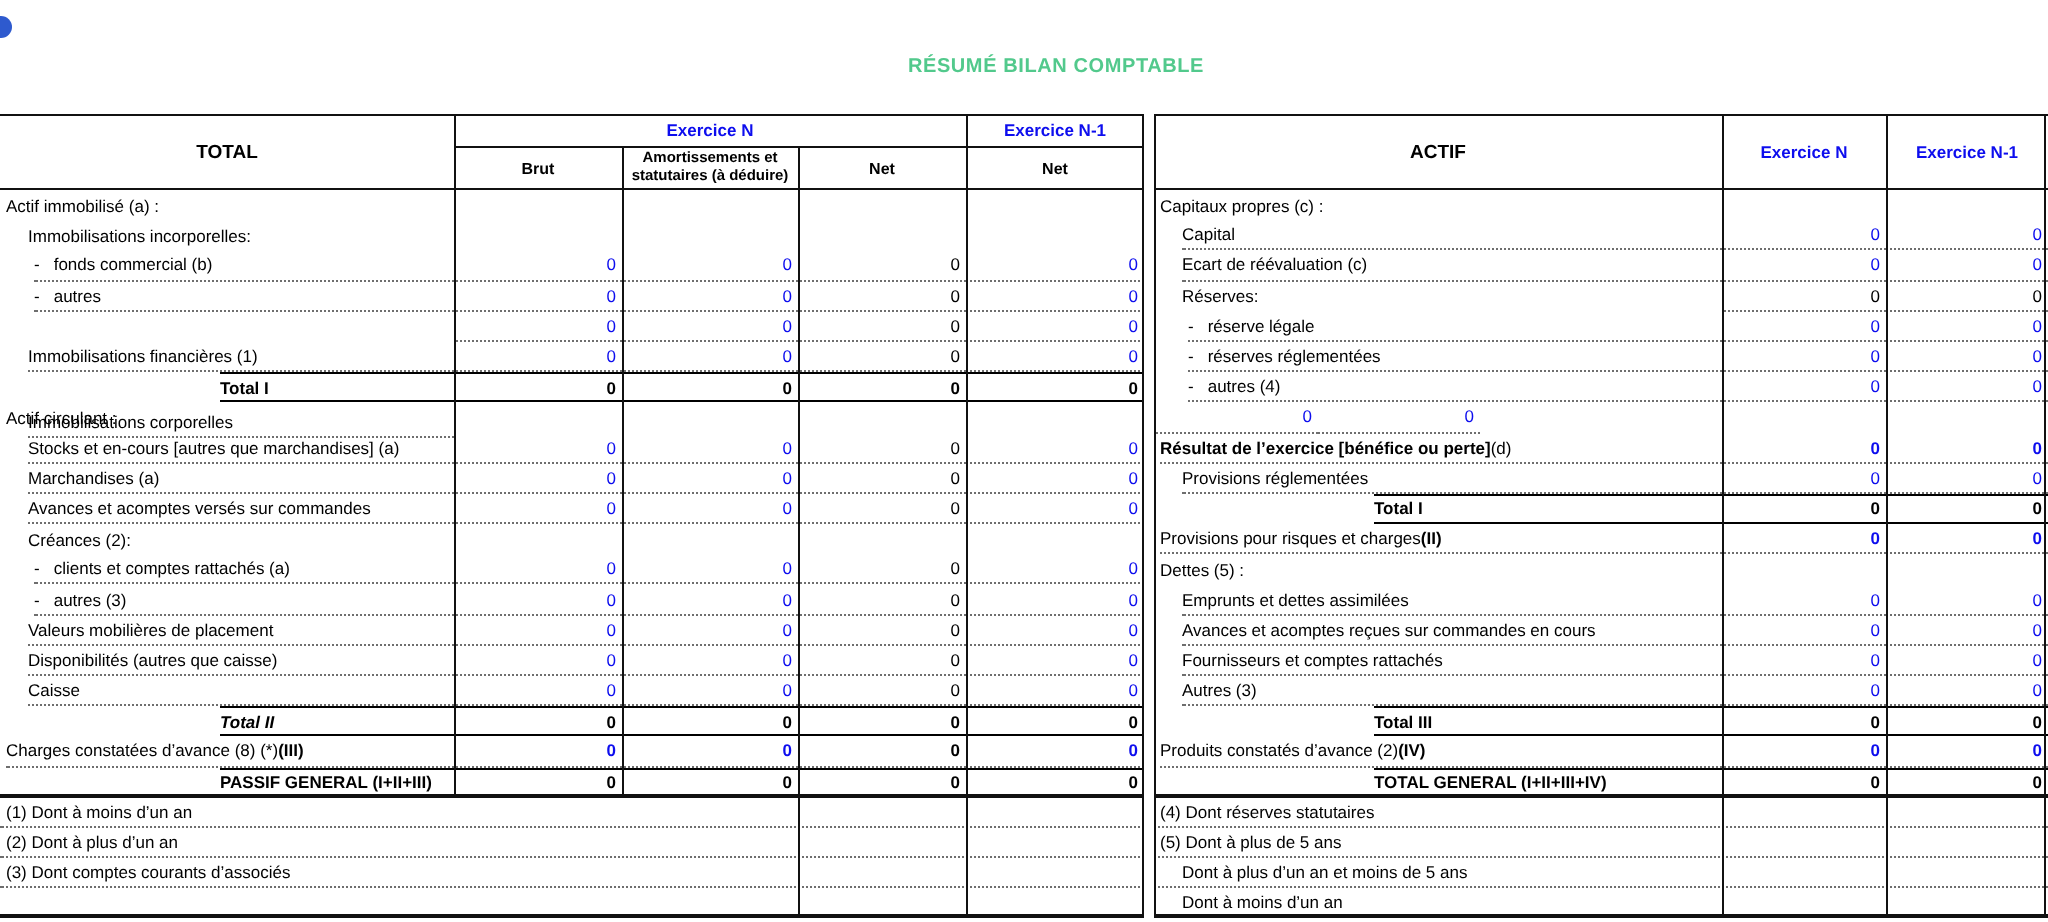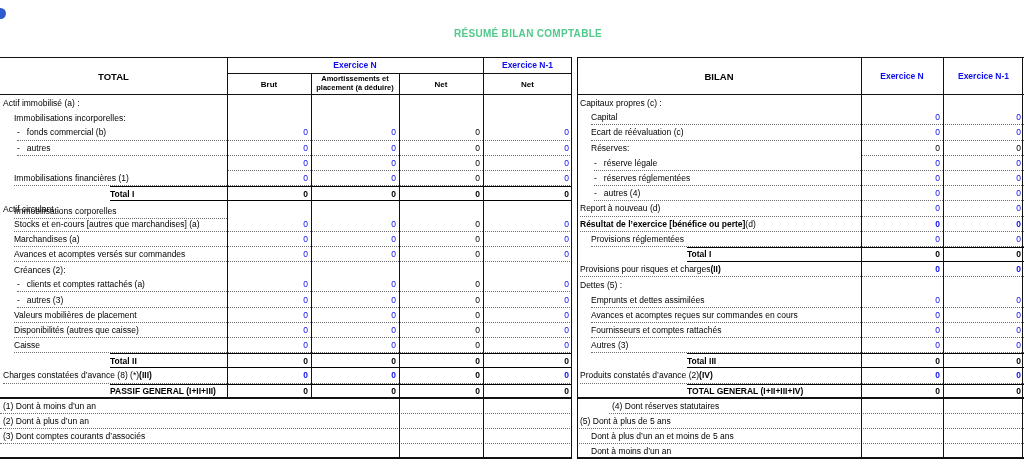--- a/index.html
+++ b/index.html
@@ -39,21 +39,21 @@
 
   <div class="dot" style="background: rgb(46, 90, 206);"></div>
 
   <div id="title" style="color: rgb(82, 201, 140);">RÉSUMÉ BILAN COMPTABLE</div>
 
   <div class="tbl" id="actif-table" style="left:0;top:57px;width:572px;height:402px;">
     <div class="hcell hmain" style="left:0;top:0;width:227px;height:38px;">TOTAL</div>
     <div class="hcell hblue" style="left:227px;top:0;width:256px;height:16px;">Exercice N</div>
     <div class="hcell hblue" style="left:483px;top:0;width:89px;height:16px;">Exercice N-1</div>
     <div class="hcell hsub" style="left:227px;top:16px;width:84px;height:22px;">Brut</div>
-    <div class="hcell hsub small" style="left:311px;top:16px;width:88px;height:22px;">Amortissements et placement (à déduire)</div>
+    <div class="hcell hsub small" style="left:311px;top:16px;width:88px;height:22px;">Amortissements et statutaires (à déduire)</div>
     <div class="hcell hsub" style="left:399px;top:16px;width:84px;height:22px;">Net</div>
     <div class="hcell hsub" style="left:483px;top:16px;width:89px;height:22px;">Net</div>
     <div class="tbody" id="actif-body" style="top:38px;width:572px;height:304px;">
         <div class="trow">
           <div class="lcell ind0" style="width: 227px;">
             <div class="ltxt">
               <span>Actif immobilisé (a) :</span>
             </div>
           </div>
           <div class="vcell" style="width: 84px;"></div>
@@ -339,21 +339,21 @@
             <span class="blue ">0</span>
           </div>
           <div class="vcell ud" style="width: 84px;">
             <span class="">0</span>
           </div>
           <div class="vcell ud" style="width: 89px;">
             <span class="blue ">0</span>
           </div>
         </div>
         <div class="trow">
-          <div class="lcell ind3" style="width: 227px;">
+          <div class="lcell ind3" style="width: 227px; font-style: italic;">
             <div class="ltxt tl">
               <span class="bold">Total II</span>
             </div>
           </div>
           <div class="vcell tv" style="width: 84px;">
             <span class="bold">0</span>
           </div>
           <div class="vcell tv" style="width: 88px;">
             <span class="bold">0</span>
           </div>
@@ -432,21 +432,21 @@
       <div class="bl" style="left: 0px; top: 340px; width: 572px; height: 2px;"></div>
       <div class="bl" style="left: 0px; top: 400px; width: 572px; height: 2px;"></div>
       <div class="bl" style="left: 227px; top: 0px; width: 1px; height: 341px;"></div>
       <div class="bl" style="left: 311px; top: 16px; width: 1px; height: 325px;"></div>
       <div class="bl" style="left: 399px; top: 16px; width: 1px; height: 386px;"></div>
       <div class="bl" style="left: 483px; top: 0px; width: 1px; height: 402px;"></div>
       <div class="bl" style="left: 571px; top: 0px; width: 1px; height: 402px;"></div>
     </div>
 
   <div class="tbl" id="passif-table" style="left:577px;top:57px;width:447px;height:402px;">
-    <div class="hcell hmain" style="left:0;top:0;width:284px;height:38px;">BILAN</div>
+    <div class="hcell hmain" style="left:0;top:0;width:284px;height:38px;">ACTIF</div>
     <div class="hcell hblue" style="left:284px;top:0;width:82px;height:38px;">Exercice N</div>
     <div class="hcell hblue" style="left:366px;top:0;width:81px;height:38px;">Exercice N-1</div>
     <div class="tbody" id="passif-body" style="top:38px;width:447px;height:304px;">
         <div class="trow">
           <div class="lcell ind0" style="width: 284px;">
             <div class="ltxt">
               <span>Capitaux propres (c) :</span>
             </div>
           </div>
           <div class="vcell" style="width: 82px;"></div>
@@ -527,25 +527,20 @@
             </div>
           </div>
           <div class="vcell ud" style="width: 82px;">
             <span class="blue ">0</span>
           </div>
           <div class="vcell ud" style="width: 81px;">
             <span class="blue ">0</span>
           </div>
         </div>
         <div class="trow">
-          <div class="lcell ind0" style="width: 284px;">
-            <div class="ltxt ud">
-              <span>Report à nouveau (d)</span>
-            </div>
-          </div>
           <div class="vcell ud" style="width: 82px;">
             <span class="blue ">0</span>
           </div>
           <div class="vcell ud" style="width: 81px;">
             <span class="blue ">0</span>
           </div>
         </div>
         <div class="trow">
           <div class="lcell ind0" style="width: 284px;">
             <div class="ltxt ud">
@@ -697,21 +692,21 @@
           <div class="vcell tv" style="width: 82px;">
             <span class="bold">0</span>
           </div>
           <div class="vcell tv" style="width: 81px;">
             <span class="bold">0</span>
           </div>
         </div>
       </div>
     <div class="tfoot" id="passif-foot" style="top:342px;width:447px;height:60px;">
         <div class="frow">
-          <div class="ltxt ud" style="padding-left: 3px; margin-left: 32px;">
+          <div class="ltxt ud" style="padding-left: 3px;">
             <span>(4) Dont réserves statutaires</span>
           </div>
         </div>
         <div class="frow">
           <div class="ltxt ud" style="padding-left: 3px;">
             <span>(5) Dont à plus de 5 ans</span>
           </div>
         </div>
         <div class="frow">
           <div class="ltxt ud" style="padding-left: 14px;">

